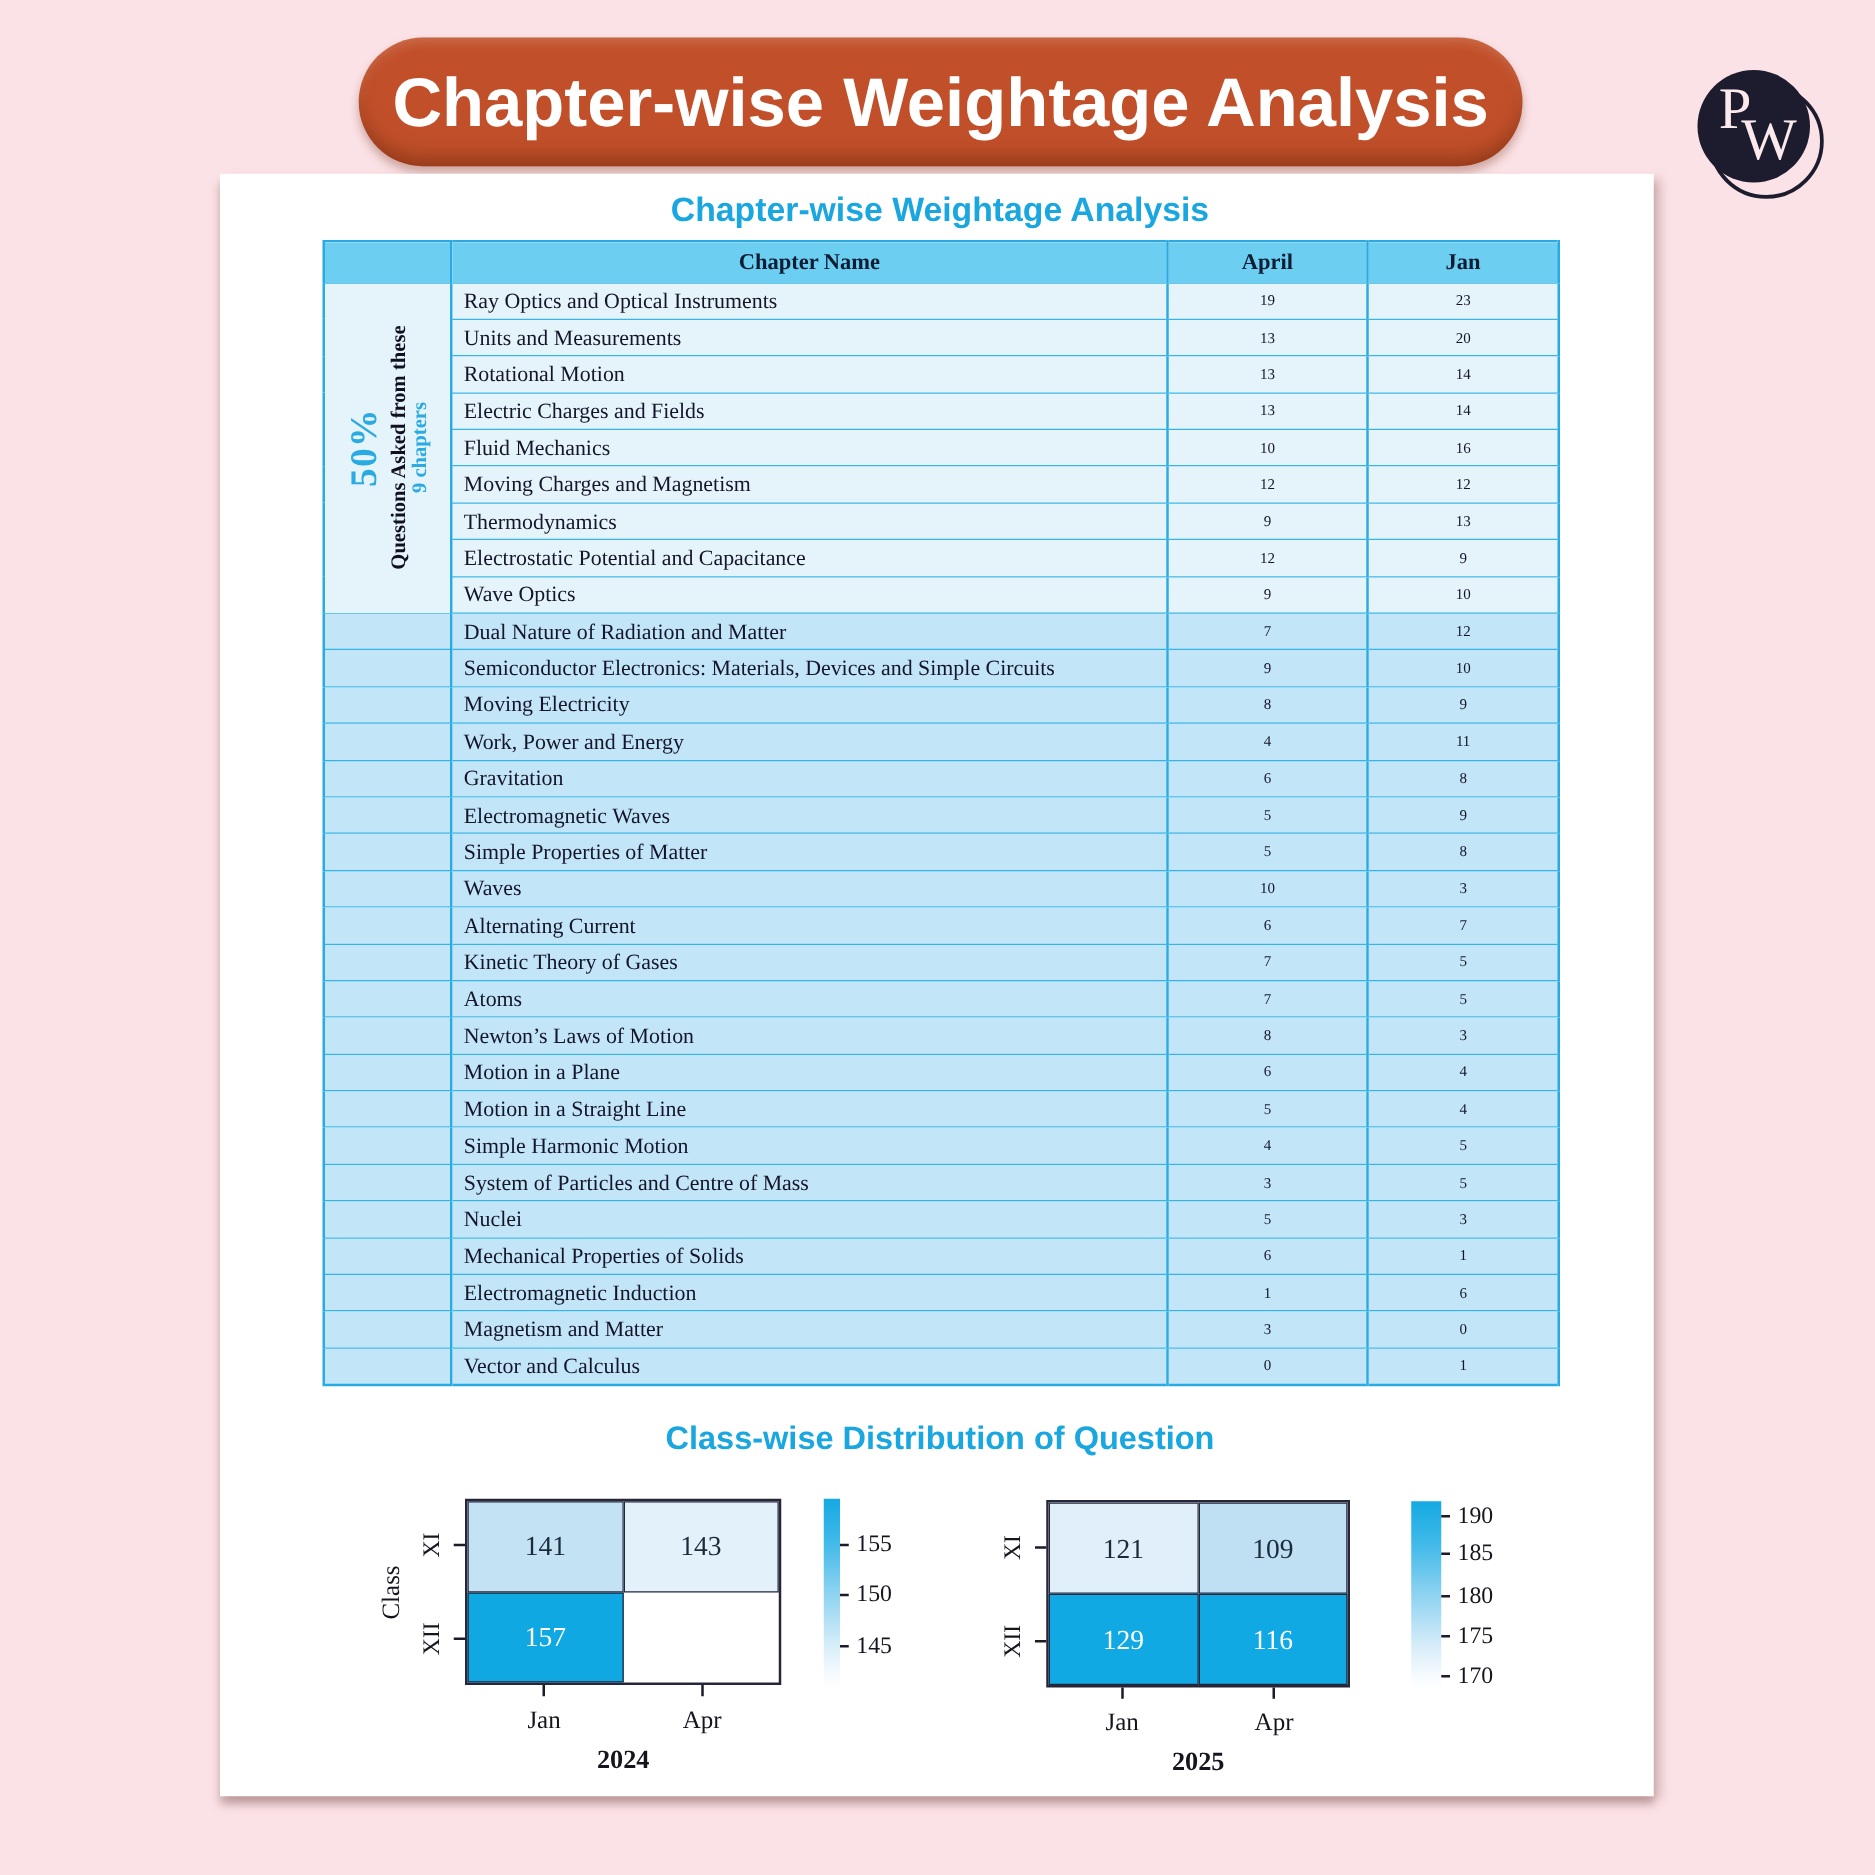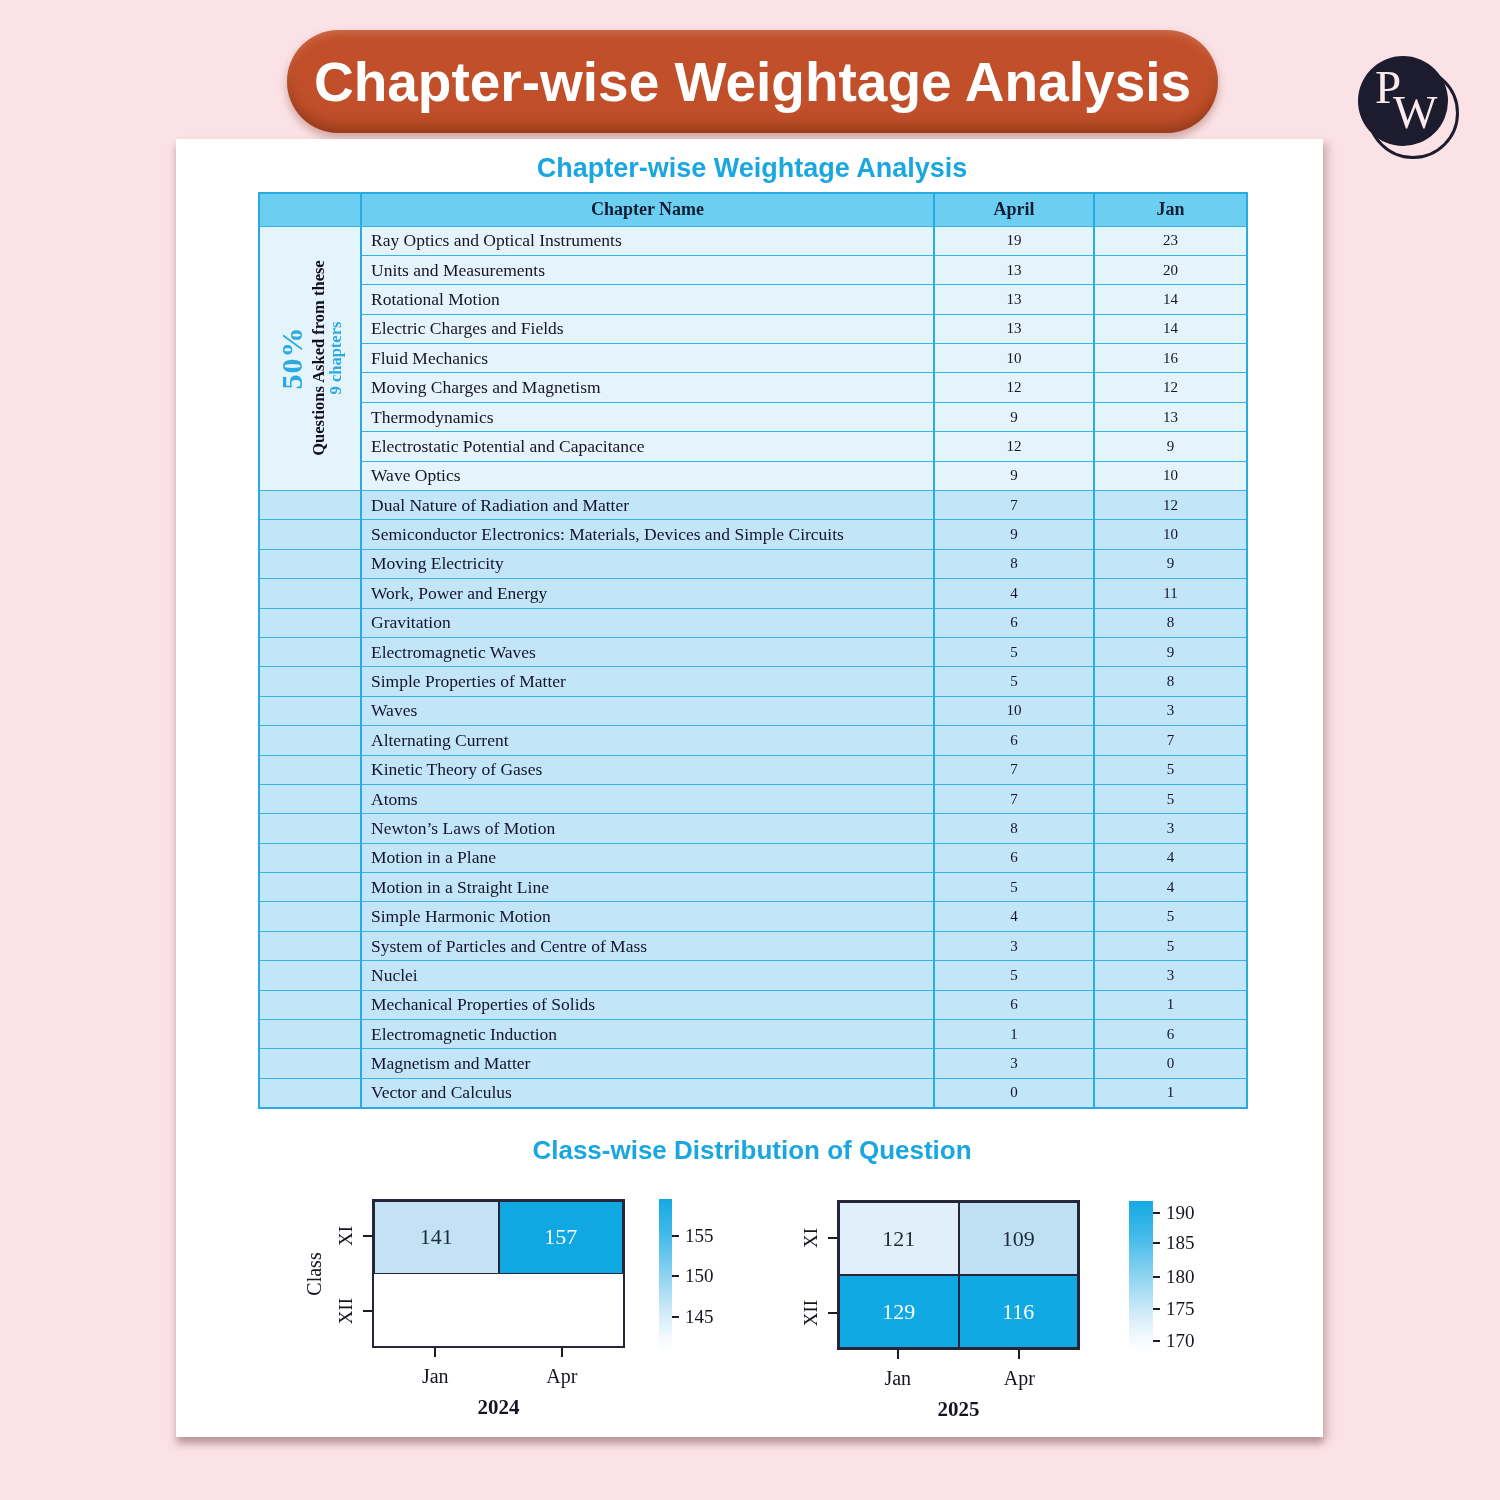--- a/index.html
+++ b/index.html
@@ -47,21 +47,21 @@
     border-top:1px solid #35B4E6;border-bottom:1px solid #35B4E6;
     border-left:2px solid #29ABE2;border-right:2px solid #29ABE2;
     padding:0;overflow:hidden;white-space:nowrap;
   }
   #wt thead tr{height:33px;}
   #wt tbody tr{height:29.4px;}
   #wt th{background:#6CCFF1;color:#0E1D33;font-size:18px;font-weight:bold;text-align:center;}
   tr.row-light td{background:#E5F3FB;}
   tr.row-mid td{background:#C2E5F7;}
   #wt td.chap{font-size:17.5px;padding-left:9px;text-align:left;color:#15152A;}
-  #wt td.num{font-size:15px;text-align:center;color:#15152A;}
+  #wt td.num{font-size:12px;text-align:center;color:#15152A;}
   #wt td.group-cell{background:#E5F3FB;position:relative;}
   #wt td.left-empty{}
   .rot{
     position:absolute;left:50%;top:50%;width:268px;
     transform:translate(-50%,-50%) rotate(-90deg);
     display:flex;flex-direction:column;align-items:center;line-height:1.05;text-align:center;
   }
   .g-big{font-size:30px;font-weight:bold;color:#29ABE2;letter-spacing:1px;}
   .g-mid{font-size:16.5px;font-weight:bold;color:#101020;margin-top:2px;}
   .g-chap{font-size:16.5px;font-weight:bold;color:#29ABE2;}
@@ -300,20 +300,21 @@
         <td class="num">1</td>
       </tr>
     </tbody>
 </table>
 
 <div id="charts-title" class="section-title">Class-wise Distribution of Question</div>
 
 <div class="hm-figure" id="hm0" style="left:372px;top:1199px;width:253px;height:149px;">
     <div class="hm-grid">
       <div class="hm-cell" style="background: rgb(195, 226, 244); color: rgb(28, 43, 58);">141</div>
+      <div class="hm-cell" style="background: rgb(226, 241, 250); color: rgb(28, 43, 58);">143</div>
       <div class="hm-cell" style="background: rgb(15, 168, 226); color: rgb(255, 255, 255);">157</div>
     </div>
     <div class="ydash" style="top: calc(25% - 1px);"></div>
     <span class="ytick-label" style="top: 25%;">XI</span>
     <div class="ydash" style="top: calc(75% - 1px);"></div>
     <span class="ytick-label" style="top: 75%;">XII</span>
     <div class="xdash" style="left: calc(25% - 1px);"></div>
     <span class="xtick-label" style="left: 25%;">Jan</span>
     <div class="xdash" style="left: calc(75% - 1px);"></div>
     <span class="xtick-label" style="left: 75%;">Apr</span>

